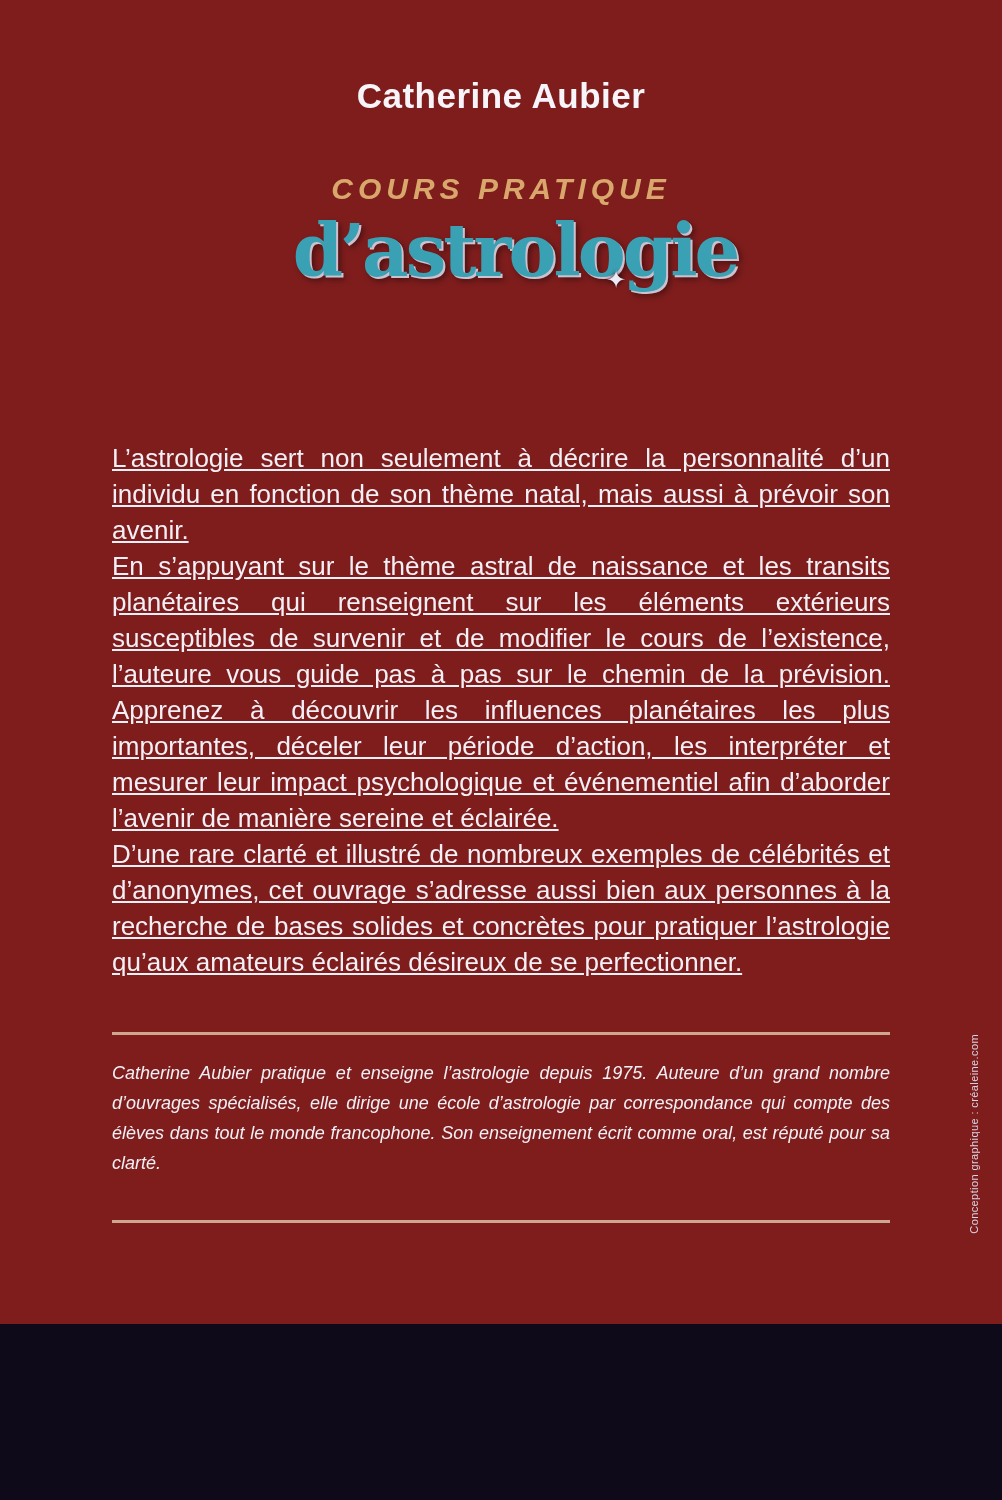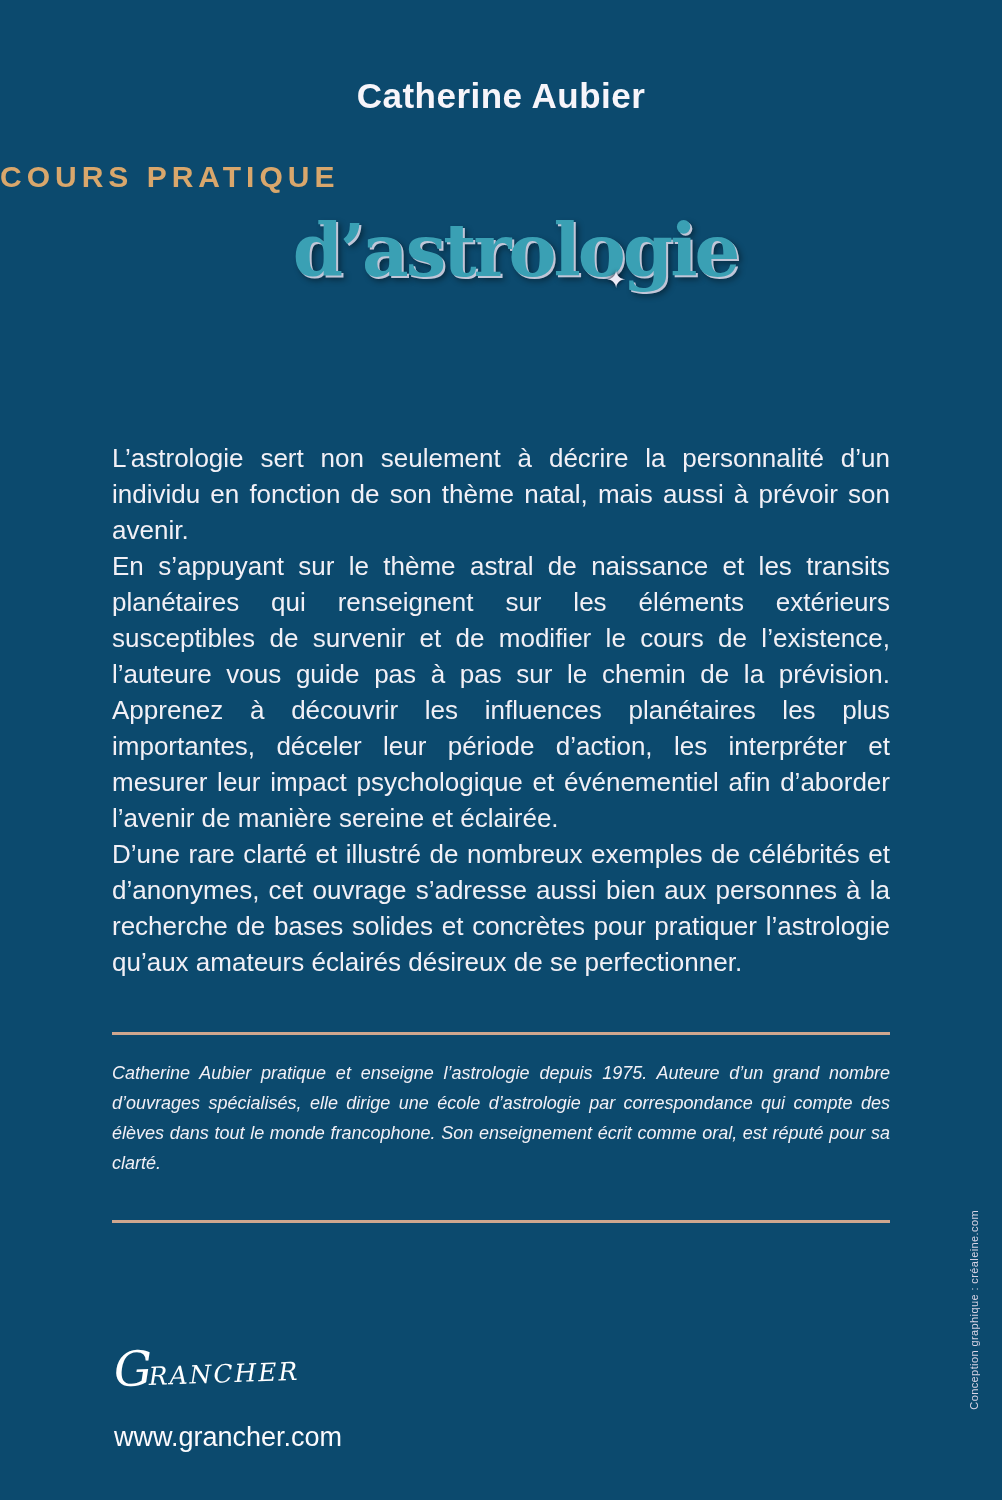--- a/index.html
+++ b/index.html
@@ -1,36 +1,36 @@
 <!DOCTYPE html>
 <html><head>
 <meta charset="utf-8">
 <style>
   html,body{margin:0;padding:0;}
   body{width:1002px;height:1500px;background:#0e0a1a;font-family:"Liberation Sans",sans-serif;}
-  .cover{position:relative;width:1002px;height:1500px;background:#0c4a6e;overflow:hidden;color:#f2f0f6;}
+  .cover{position:relative;width:1002px;height:1324px;background:#7f1d1d;overflow:hidden;color:#f2f0f6;}
 
   .author{position:absolute;top:76px;left:0;width:100%;text-align:center;
           font-size:35px;font-weight:600;letter-spacing:.5px;color:#f7f5fa;}
 
-  .series{position:absolute;top:160px;left:0;width:100%;text-align:left;
-          font-size:30px;font-weight:700;letter-spacing:5px;color:#d9a76c;}
+  .series{position:absolute;top:172px;left:0;width:100%;text-align:center;
+          font-size:30px;font-weight:700;letter-spacing:5px;color:#d9a76c;font-style:italic;}
 
   .title{position:absolute;top:196px;left:0;width:100%;text-align:center;margin:14px;
          font-family:"DejaVu Serif",serif;font-weight:700;color:#3aa0b4;
          font-size:72px;line-height:82px;letter-spacing:-3px;
          text-shadow:2px 2px 0 rgba(226,223,240,.85), 4px 4px 6px rgba(0,0,0,.45);}
   .title span{display:block;}
 
   .sparkle{position:absolute;top:266px;left:606px;font-size:24px;color:#eceaf6;
            font-family:"DejaVu Sans",sans-serif;text-shadow:0 0 4px rgba(10,6,20,.9);}
 
   .body-copy{position:absolute;top:440px;left:112px;width:778px;
              font-size:26px;line-height:36px;text-align:justify;color:#f2f0f6;}
-  .body-copy p{margin:0;}
+  .body-copy p{margin:0;text-decoration:underline;}
 
   .divider{position:absolute;left:112px;width:778px;height:3px;background:#cfa78f;}
   .divider.top{top:1032px;}
   .divider.bottom{top:1220px;}
 
   .bio{position:absolute;top:1058px;left:112px;width:778px;
        font-size:18px;line-height:30px;font-style:italic;text-align:justify;color:#f2f0f6;}
 
   .logo{position:absolute;top:1346px;left:114px;color:#ffffff;
         font-family:"DejaVu Serif",serif;font-style:italic;transform:rotate(-2deg);

